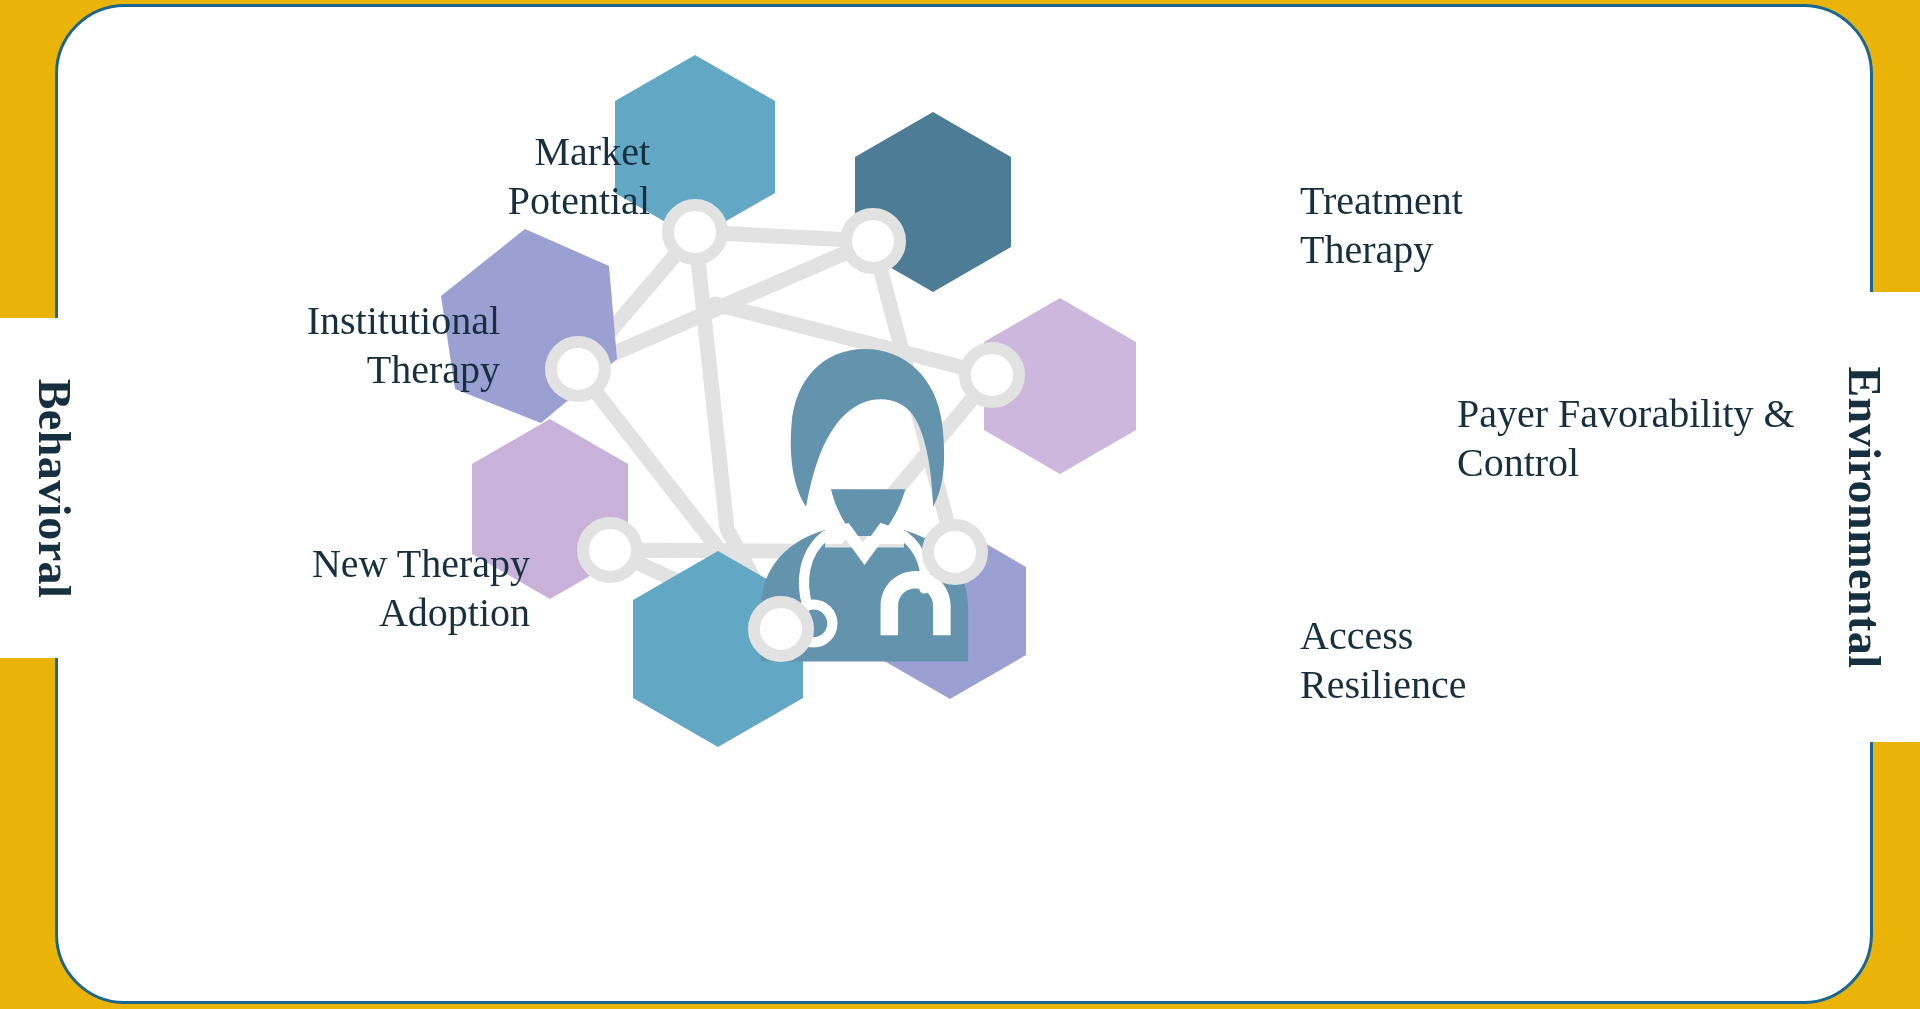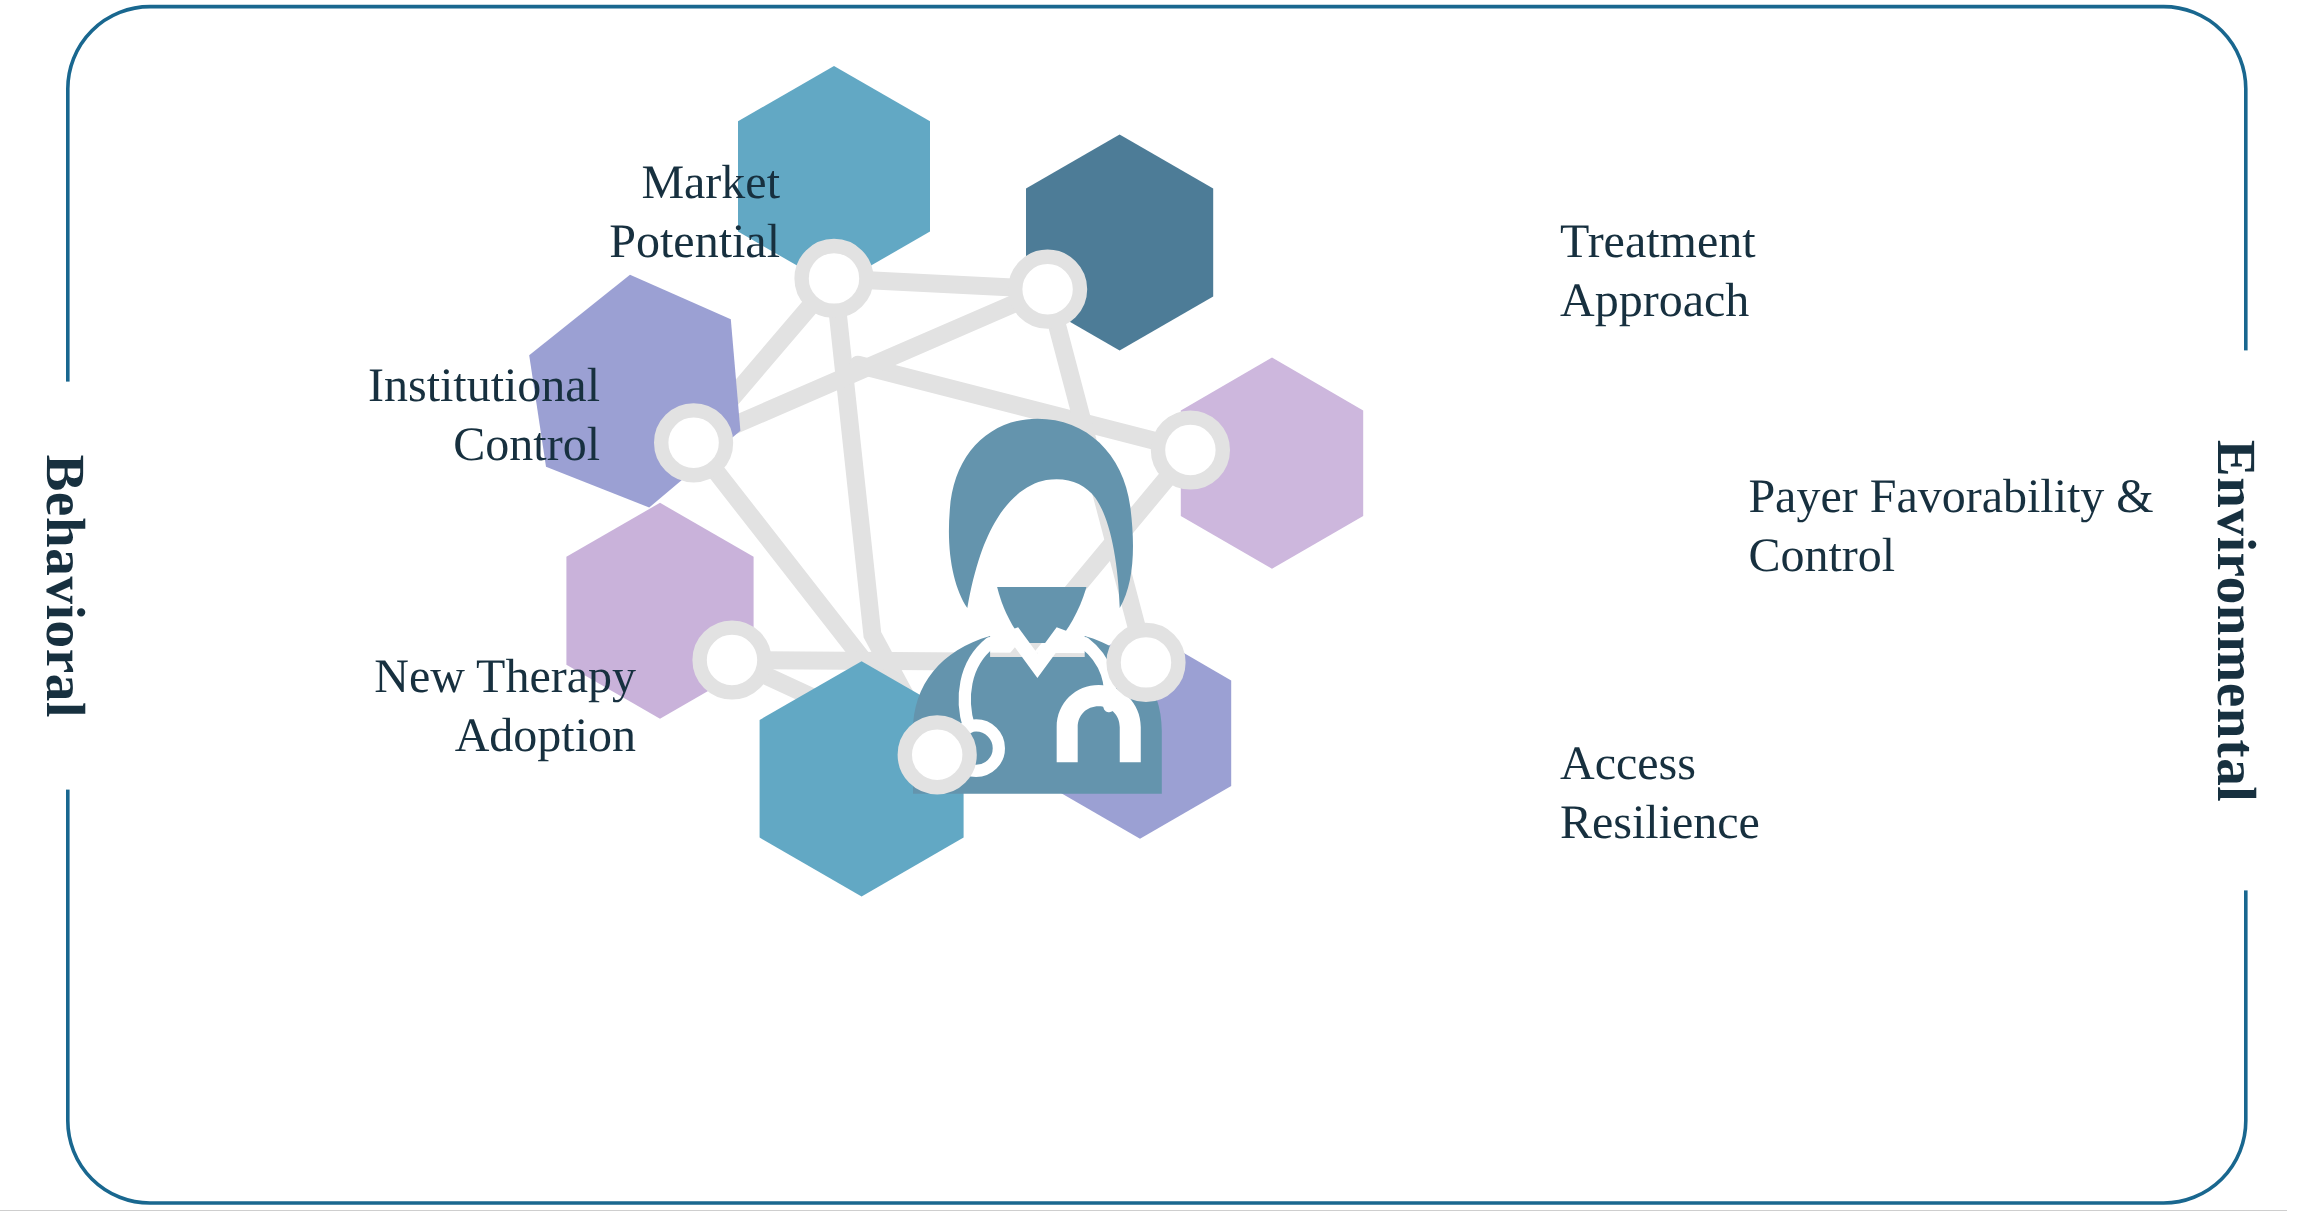--- a/index.html
+++ b/index.html
@@ -1,19 +1,19 @@
 <!DOCTYPE html>
 <html><head>
 <meta charset="utf-8">
 <style>
   html,body{margin:0;padding:0;background:#000;}
   body{width:1920px;height:1009px;overflow:hidden;
        font-family:"Liberation Serif", "DejaVu Serif", serif;}
 
-  #stage{position:relative;width:1920px;height:1009px;background:#ffffff;}
+  #stage{position:relative;width:1920px;height:1009px;background:#eab308;}
 
   
   #card{
     position:absolute;left:55px;top:4px;width:1818px;height:1000px;
     background:#ffffff;
     border:3px solid #19678f;
     border-radius:70px;
     box-sizing:border-box;
   }
 
@@ -143,23 +143,23 @@
       <circle cx="937" cy="371" r="27" fill="#ffffff" stroke="#e2e2e2" stroke-width="12"></circle>
       <circle cx="555" cy="546" r="27" fill="#ffffff" stroke="#e2e2e2" stroke-width="12"></circle>
       <circle cx="900" cy="548" r="27" fill="#ffffff" stroke="#e2e2e2" stroke-width="12"></circle>
       <circle cx="726" cy="625" r="27" fill="#ffffff" stroke="#e2e2e2" stroke-width="12"></circle>
     </g>
   </svg>
 
   <div class="node-label lbl-left" id="lbl-market">Market
 Potential</div>
   <div class="node-label lbl-right" id="lbl-treatment">Treatment
-Approach</div>
+Therapy</div>
   <div class="node-label lbl-left" id="lbl-institution">Institutional
-Control</div>
+Therapy</div>
   <div class="node-label lbl-right" id="lbl-payer">Payer Favorability &amp;
 Control</div>
   <div class="node-label lbl-right" id="lbl-access">Access
 Resilience</div>
   <div class="node-label lbl-left" id="lbl-newtherapy">New Therapy
 Adoption</div>
 
   <div class="side-tab" id="tab-left">
     <span class="side-label" id="label-left">Behavioral</span>
   </div>

